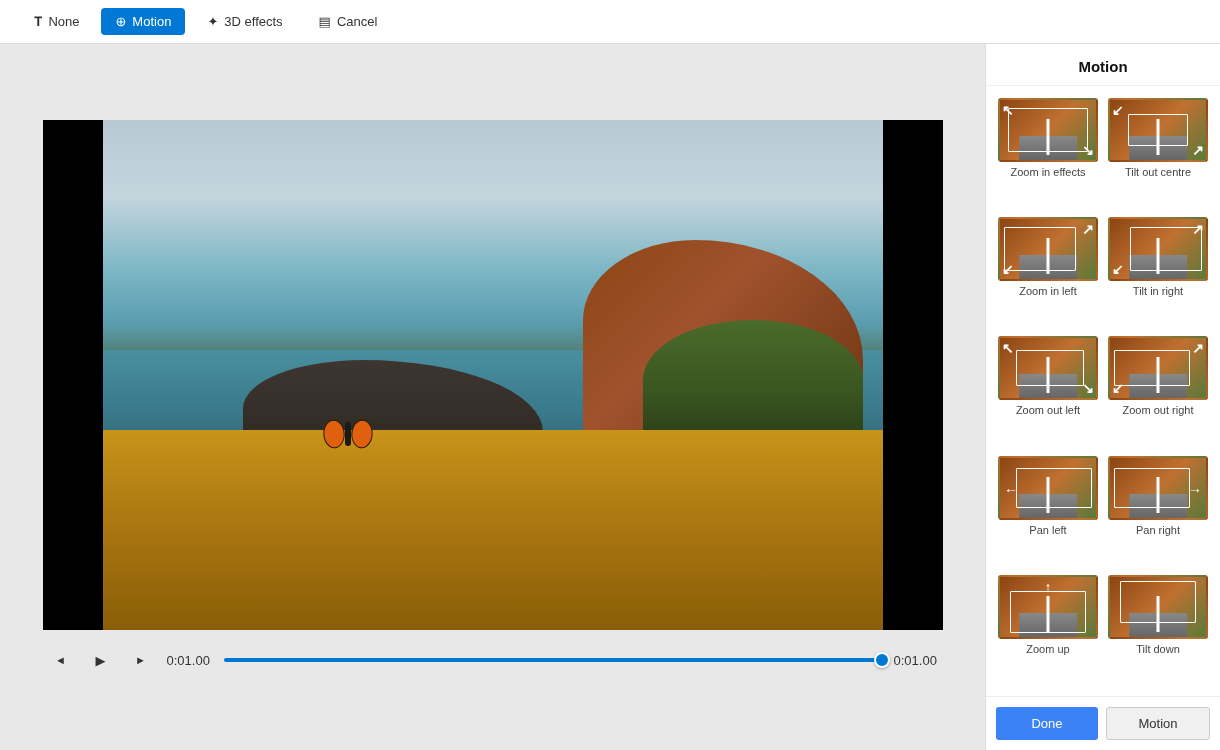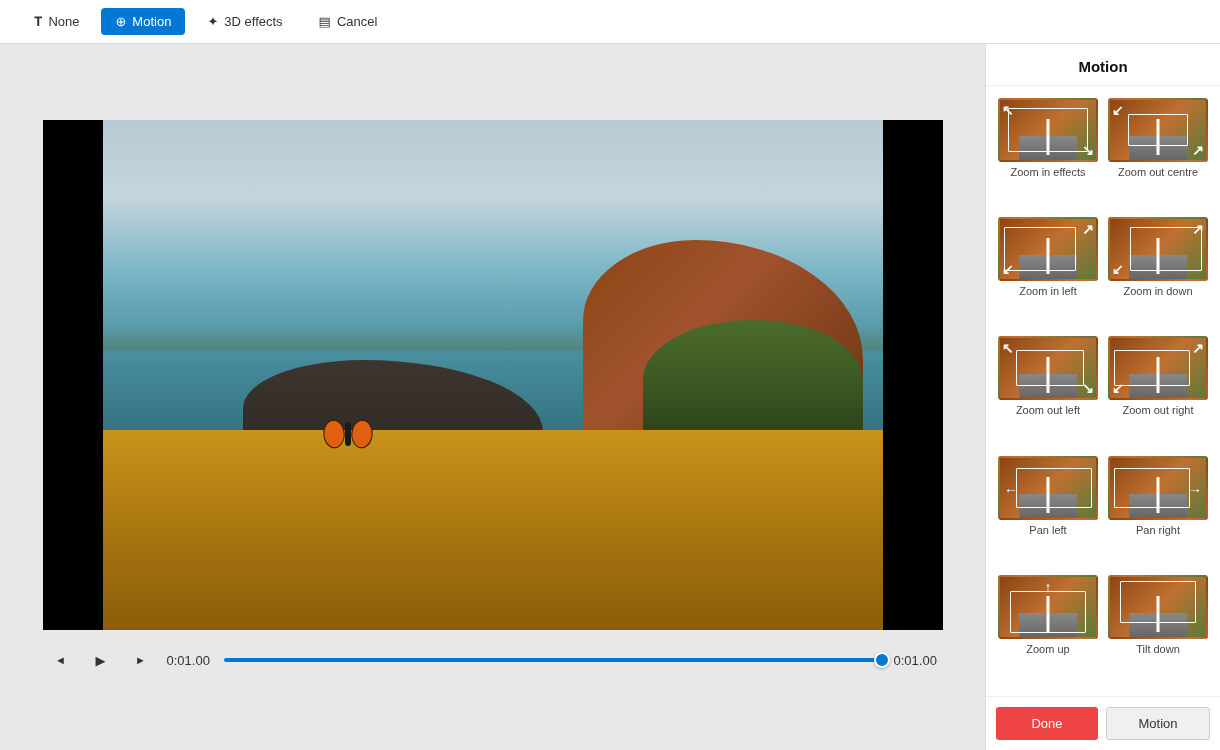--- a/index.html
+++ b/index.html
@@ -360,21 +360,21 @@
 
     .panel-footer {
       padding: 10px;
       display: flex;
       gap: 8px;
       border-top: 1px solid #eee;
     }
 
     .btn-done {
       flex: 1;
-      background: #ef4444;
+      background: #3b82f6;
       color: #fff;
       border: none;
       border-radius: 3px;
       padding: 8px;
       font-size: 13px;
       cursor: pointer;
     }
 
     .btn-cancel {
       flex: 1;
@@ -472,21 +472,21 @@
       </div>
 
       <div class="motion-item">
         <div class="motion-thumb" style="background: linear-gradient(135deg, #8b4513 0%, #c07030 50%, #5a7a3a 100%);">
           <div class="road-strip"></div>
             <div class="road-line"></div>
           <div class="thumb-rect" style="top:14px;left:18px;right:18px;bottom:14px;"></div>
           <span class="thumb-arrow" style="top:2px;left:2px;">↙</span>
           <span class="thumb-arrow" style="bottom:2px;right:2px;">↗</span>
         </div>
-        <span class="motion-label">Zoom out centre</span>
+        <span class="motion-label">Tilt out centre</span>
       </div>
 
       <div class="motion-item">
         <div class="motion-thumb" style="background: linear-gradient(135deg, #8b4513 0%, #c07030 50%, #5a7a3a 100%);">
           <div class="road-strip"></div>
             <div class="road-line"></div>
           <div class="thumb-rect" style="top:8px;left:4px;right:20px;bottom:8px;"></div>
           <span class="thumb-arrow" style="top:2px;right:2px;">↗</span>
           <span class="thumb-arrow" style="bottom:2px;left:2px;">↙</span>
         </div>
@@ -494,21 +494,21 @@
       </div>
 
       <div class="motion-item">
         <div class="motion-thumb" style="background: linear-gradient(135deg, #8b4513 0%, #c07030 50%, #5a7a3a 100%);">
           <div class="road-strip"></div>
             <div class="road-line"></div>
           <div class="thumb-rect" style="top:8px;left:20px;right:4px;bottom:8px;"></div>
           <span class="thumb-arrow" style="bottom:2px;left:2px;">↙</span>
           <span class="thumb-arrow" style="top:2px;right:2px;">↗</span>
         </div>
-        <span class="motion-label">Zoom in down</span>
+        <span class="motion-label">Tilt in right</span>
       </div>
 
       <div class="motion-item">
         <div class="motion-thumb" style="background: linear-gradient(135deg, #8b4513 0%, #c07030 50%, #5a7a3a 100%);">
           <div class="road-strip"></div>
             <div class="road-line"></div>
           <div class="thumb-rect" style="top:12px;left:16px;right:12px;bottom:12px;"></div>
           <span class="thumb-arrow" style="top:2px;left:2px;">↖</span>
           <span class="thumb-arrow" style="bottom:2px;right:2px;">↘</span>
         </div>

